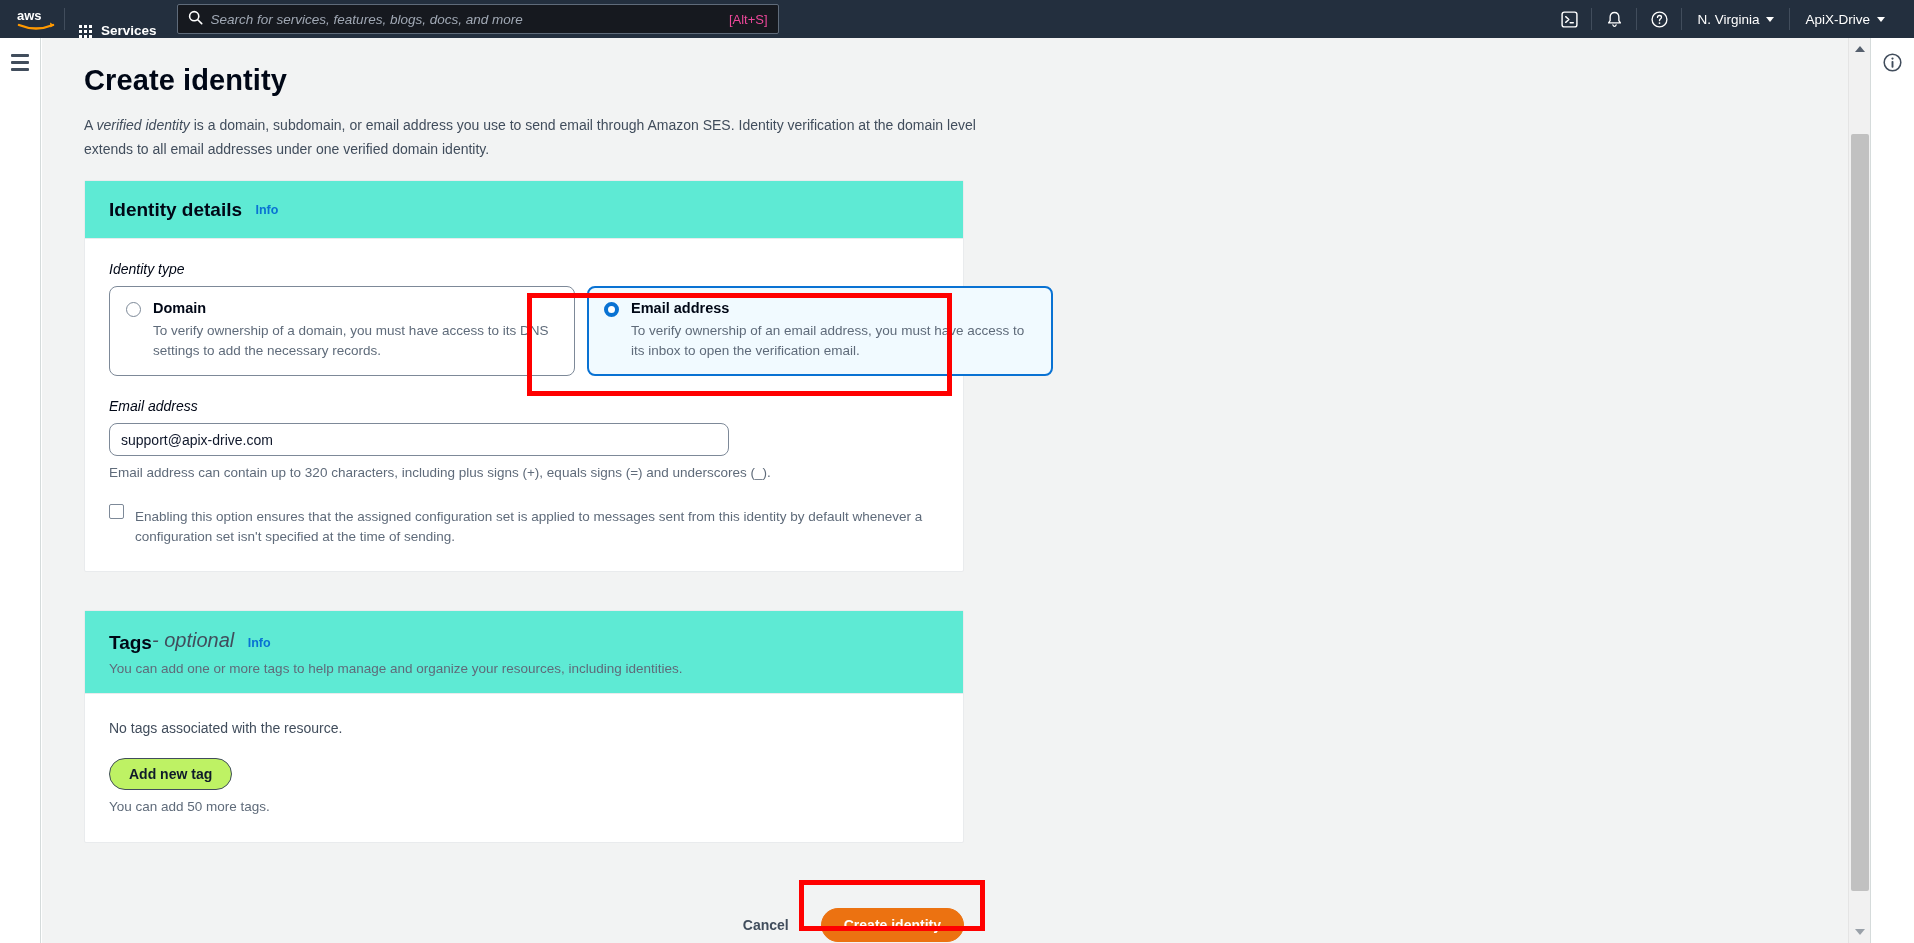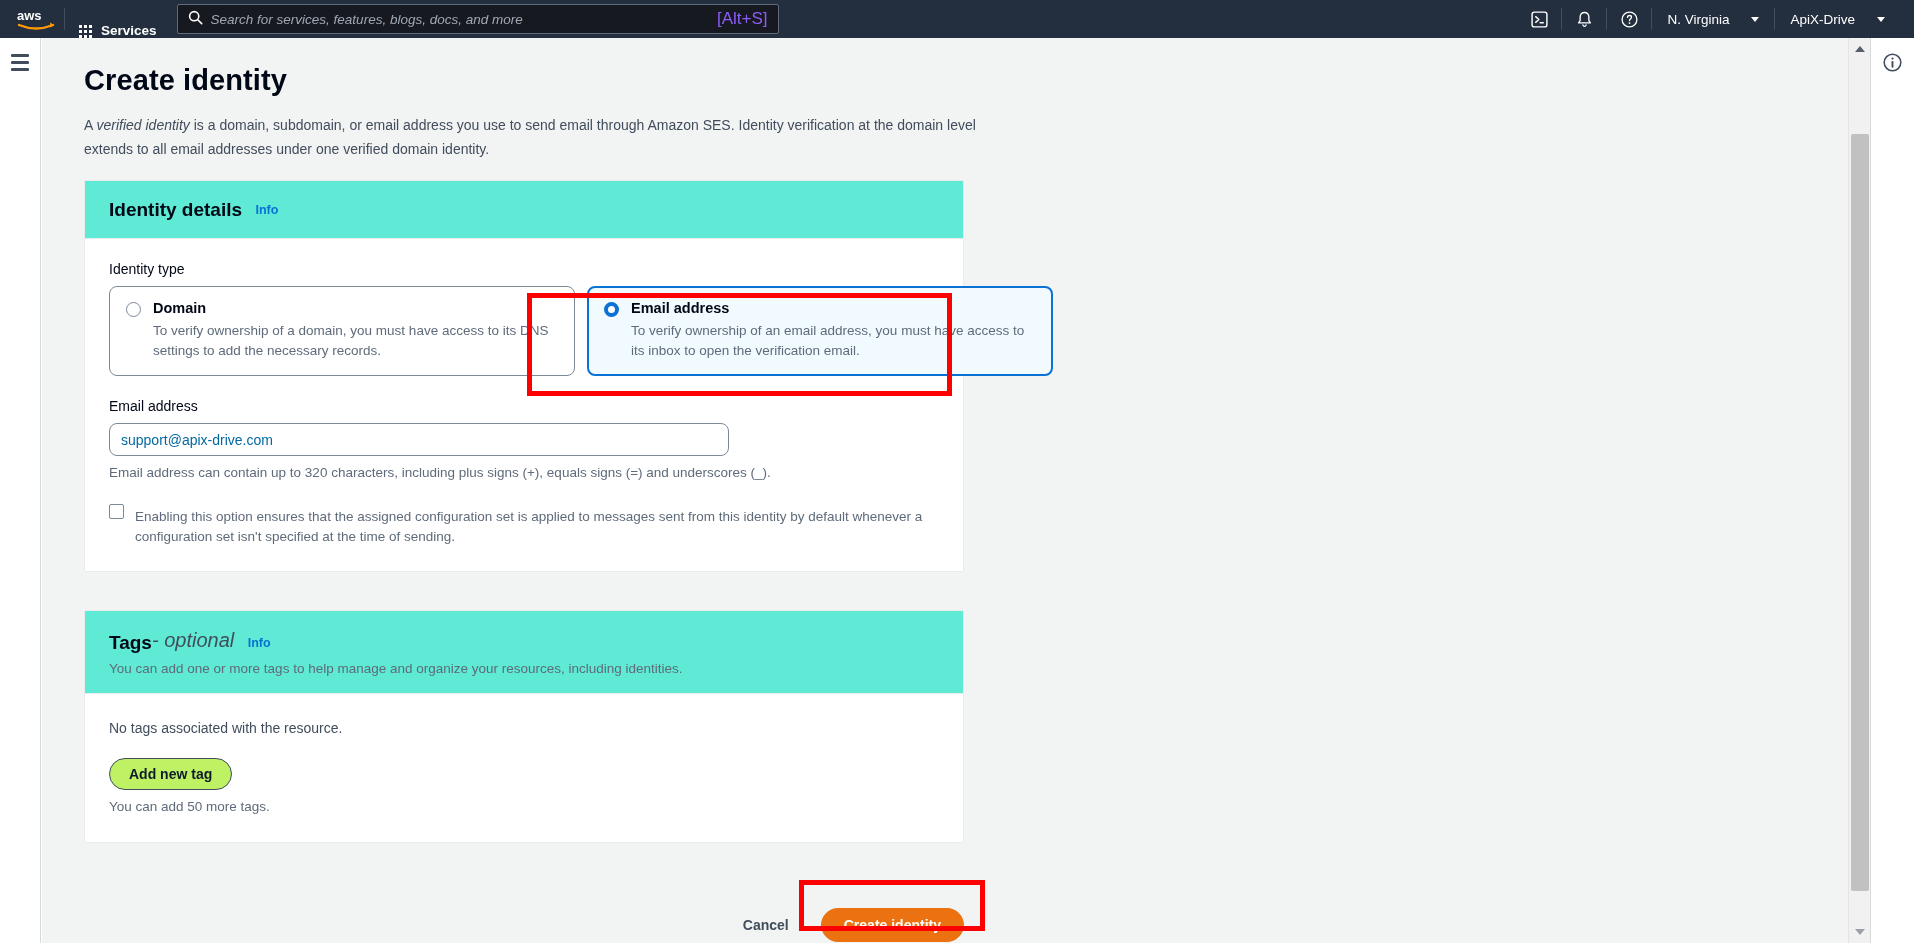--- a/index.html
+++ b/index.html
@@ -50,32 +50,32 @@
     display: flex; align-items: center;
     padding: 0 10px;
     cursor: text;
   }
   .search-icon { flex: 0 0 auto; margin-right: 8px; }
   .search-text {
     flex: 1 1 auto;
     color: #a0a8b4; font-size: 13.5px; font-style: italic;
     overflow: hidden; white-space: nowrap;
   }
-  .search-kbd { color: #8b5cf6; font-size: 17px; flex: 0 0 auto; }
+  .search-kbd { color: #ec4899; font-size: 13px; flex: 0 0 auto; }
   .nav-right {
     margin-left: auto; display: flex; align-items: center; height: 38px;
     padding-right: 14px;
   }
   .nav-icon-btn {
     width: 44px; height: 38px;
     display: flex; align-items: center; justify-content: center; cursor: pointer;
   }
   .nav-sep { width: 1px; height: 22px; background: #414d5c; }
   .nav-menu {
-    display: flex; align-items: center; gap: 22px;
+    display: flex; align-items: center; gap: 7px;
     height: 38px; padding: 0 15px; cursor: pointer;
     color: #ffffff; font-size: 13.5px; white-space: nowrap;
   }
   .caret-d {
     width: 0; height: 0;
     border-left: 4.5px solid transparent;
     border-right: 4.5px solid transparent;
     border-top: 5px solid #ffffff;
     display: block;
   }
@@ -183,20 +183,21 @@
     margin-left: 9px; cursor: pointer; vertical-align: middle;
   }
   .panel-sub {
     margin-top: 7px; font-size: 13.5px; color: #5f6b7a;
   }
   .panel-body { padding: 22px 24px 24px 24px; }
 
   .field-label {
     font-size: 14px; font-weight: normal; color: #000716;
     margin-bottom: 9px;
+    font-style: italic;
   }
 
   .tile-row { display: flex; gap: 12px; align-items: stretch; }
   .tile {
     flex: 0 0 auto;
     width: 466px;
     border: 1px solid #7d8998;
     border-radius: 8px;
     padding: 13px 16px 14px 16px;
     background: #ffffff;
@@ -231,21 +232,21 @@
     pointer-events: none;
     z-index: 40;
   }
 
   .text-input {
     width: 620px; height: 33px;
     border: 1px solid #7d8998; border-radius: 8px;
     background: #ffffff;
     display: flex; align-items: center;
     padding: 0 11px;
-    font-size: 14px; color: #0369a1;
+    font-size: 14px; color: #0f172a;
     cursor: text;
   }
   .hint {
     margin-top: 9px; font-size: 13.5px; color: #5f6b7a;
   }
 
   .checkrow { display: flex; gap: 11px; }
   .checkbox {
     flex: 0 0 auto;
     width: 15px; height: 15px;

